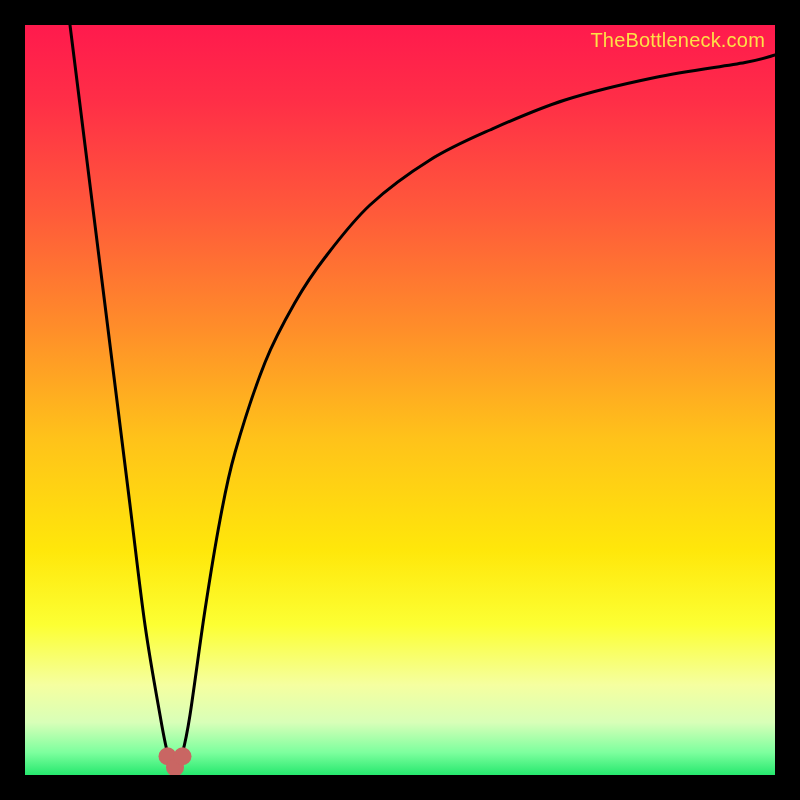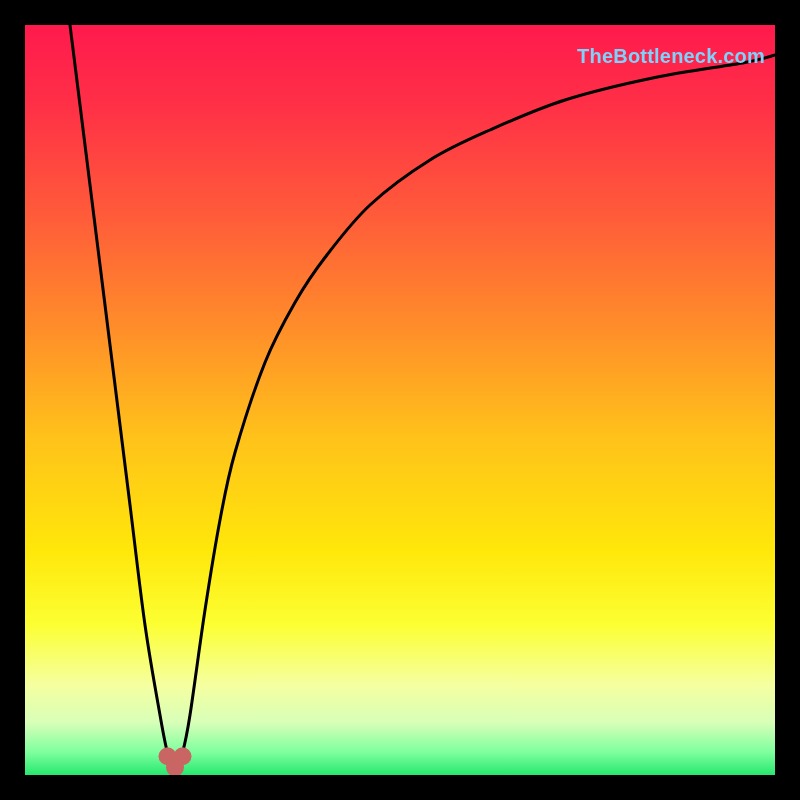--- a/index.html
+++ b/index.html
@@ -23,25 +23,25 @@
     width: 750px;
     height: 750px;
     overflow: hidden;
   }
   .gradient-bg {
     position: absolute;
     inset: 0;
   }
   .watermark {
     position: absolute;
-    top: 20px;
+    top: 4px;
     right: 10px;
-    color: #7dd3fc;
+    color: #fde047;
     font-size: 20px;
-    font-weight: 700;
+    font-weight: 400;
     letter-spacing: 0.2px;
     z-index: 3;
   }
   svg.curve {
     position: absolute;
     inset: 0;
     z-index: 2;
   }
   svg.markers {
     position: absolute;

